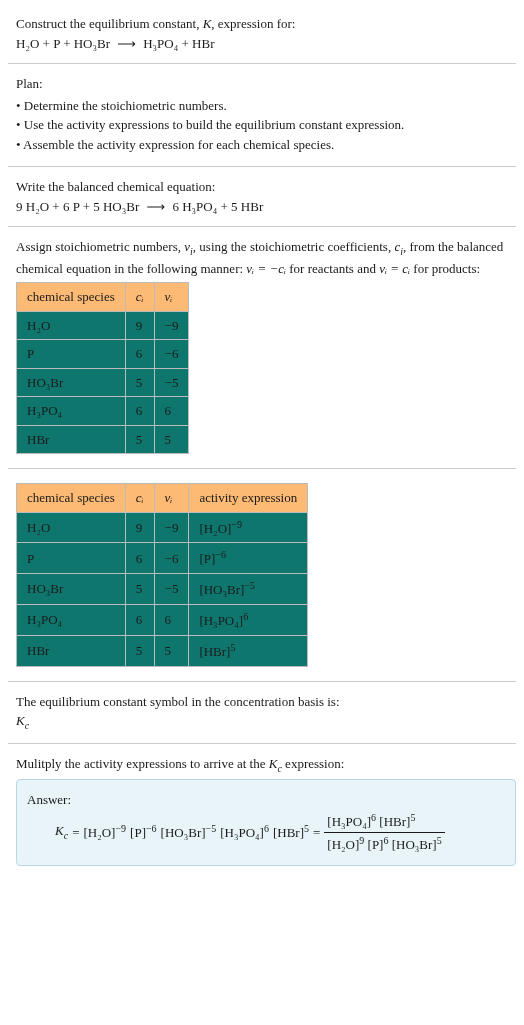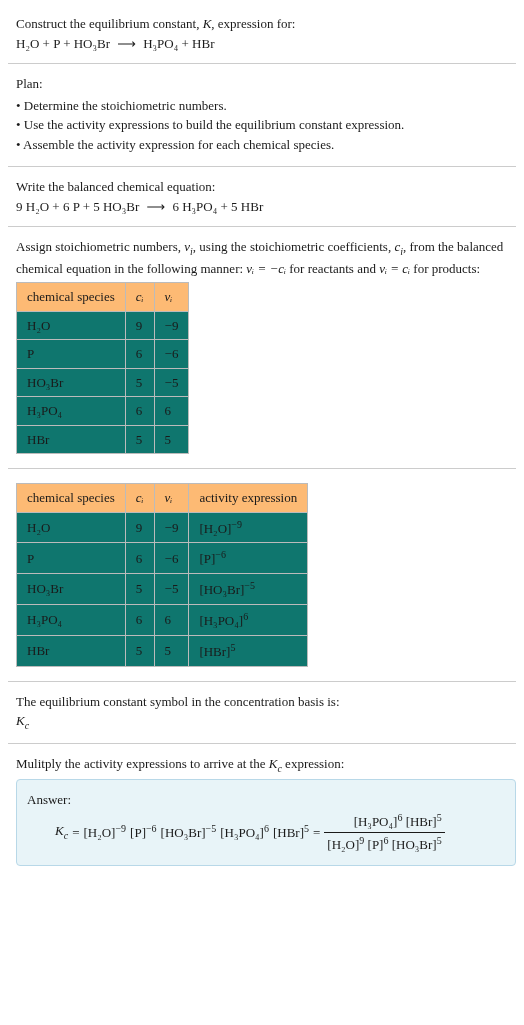--- a/index.html
+++ b/index.html
@@ -53,21 +53,21 @@
     .answer-box {
       background: #e8f4f8;
       border: 1px solid #b8d8e8;
       border-radius: 4px;
       padding: 10px;
       margin-top: 4px;
     }
     .frac {
       display: inline-block;
       vertical-align: middle;
-      text-align: right;
+      text-align: left;
     }
     .frac .num {
       display: block;
       border-bottom: 1px solid #1a1a1a;
       padding: 0 3px;
     }
     .frac .den {
       display: block;
       padding: 0 3px;
     }

